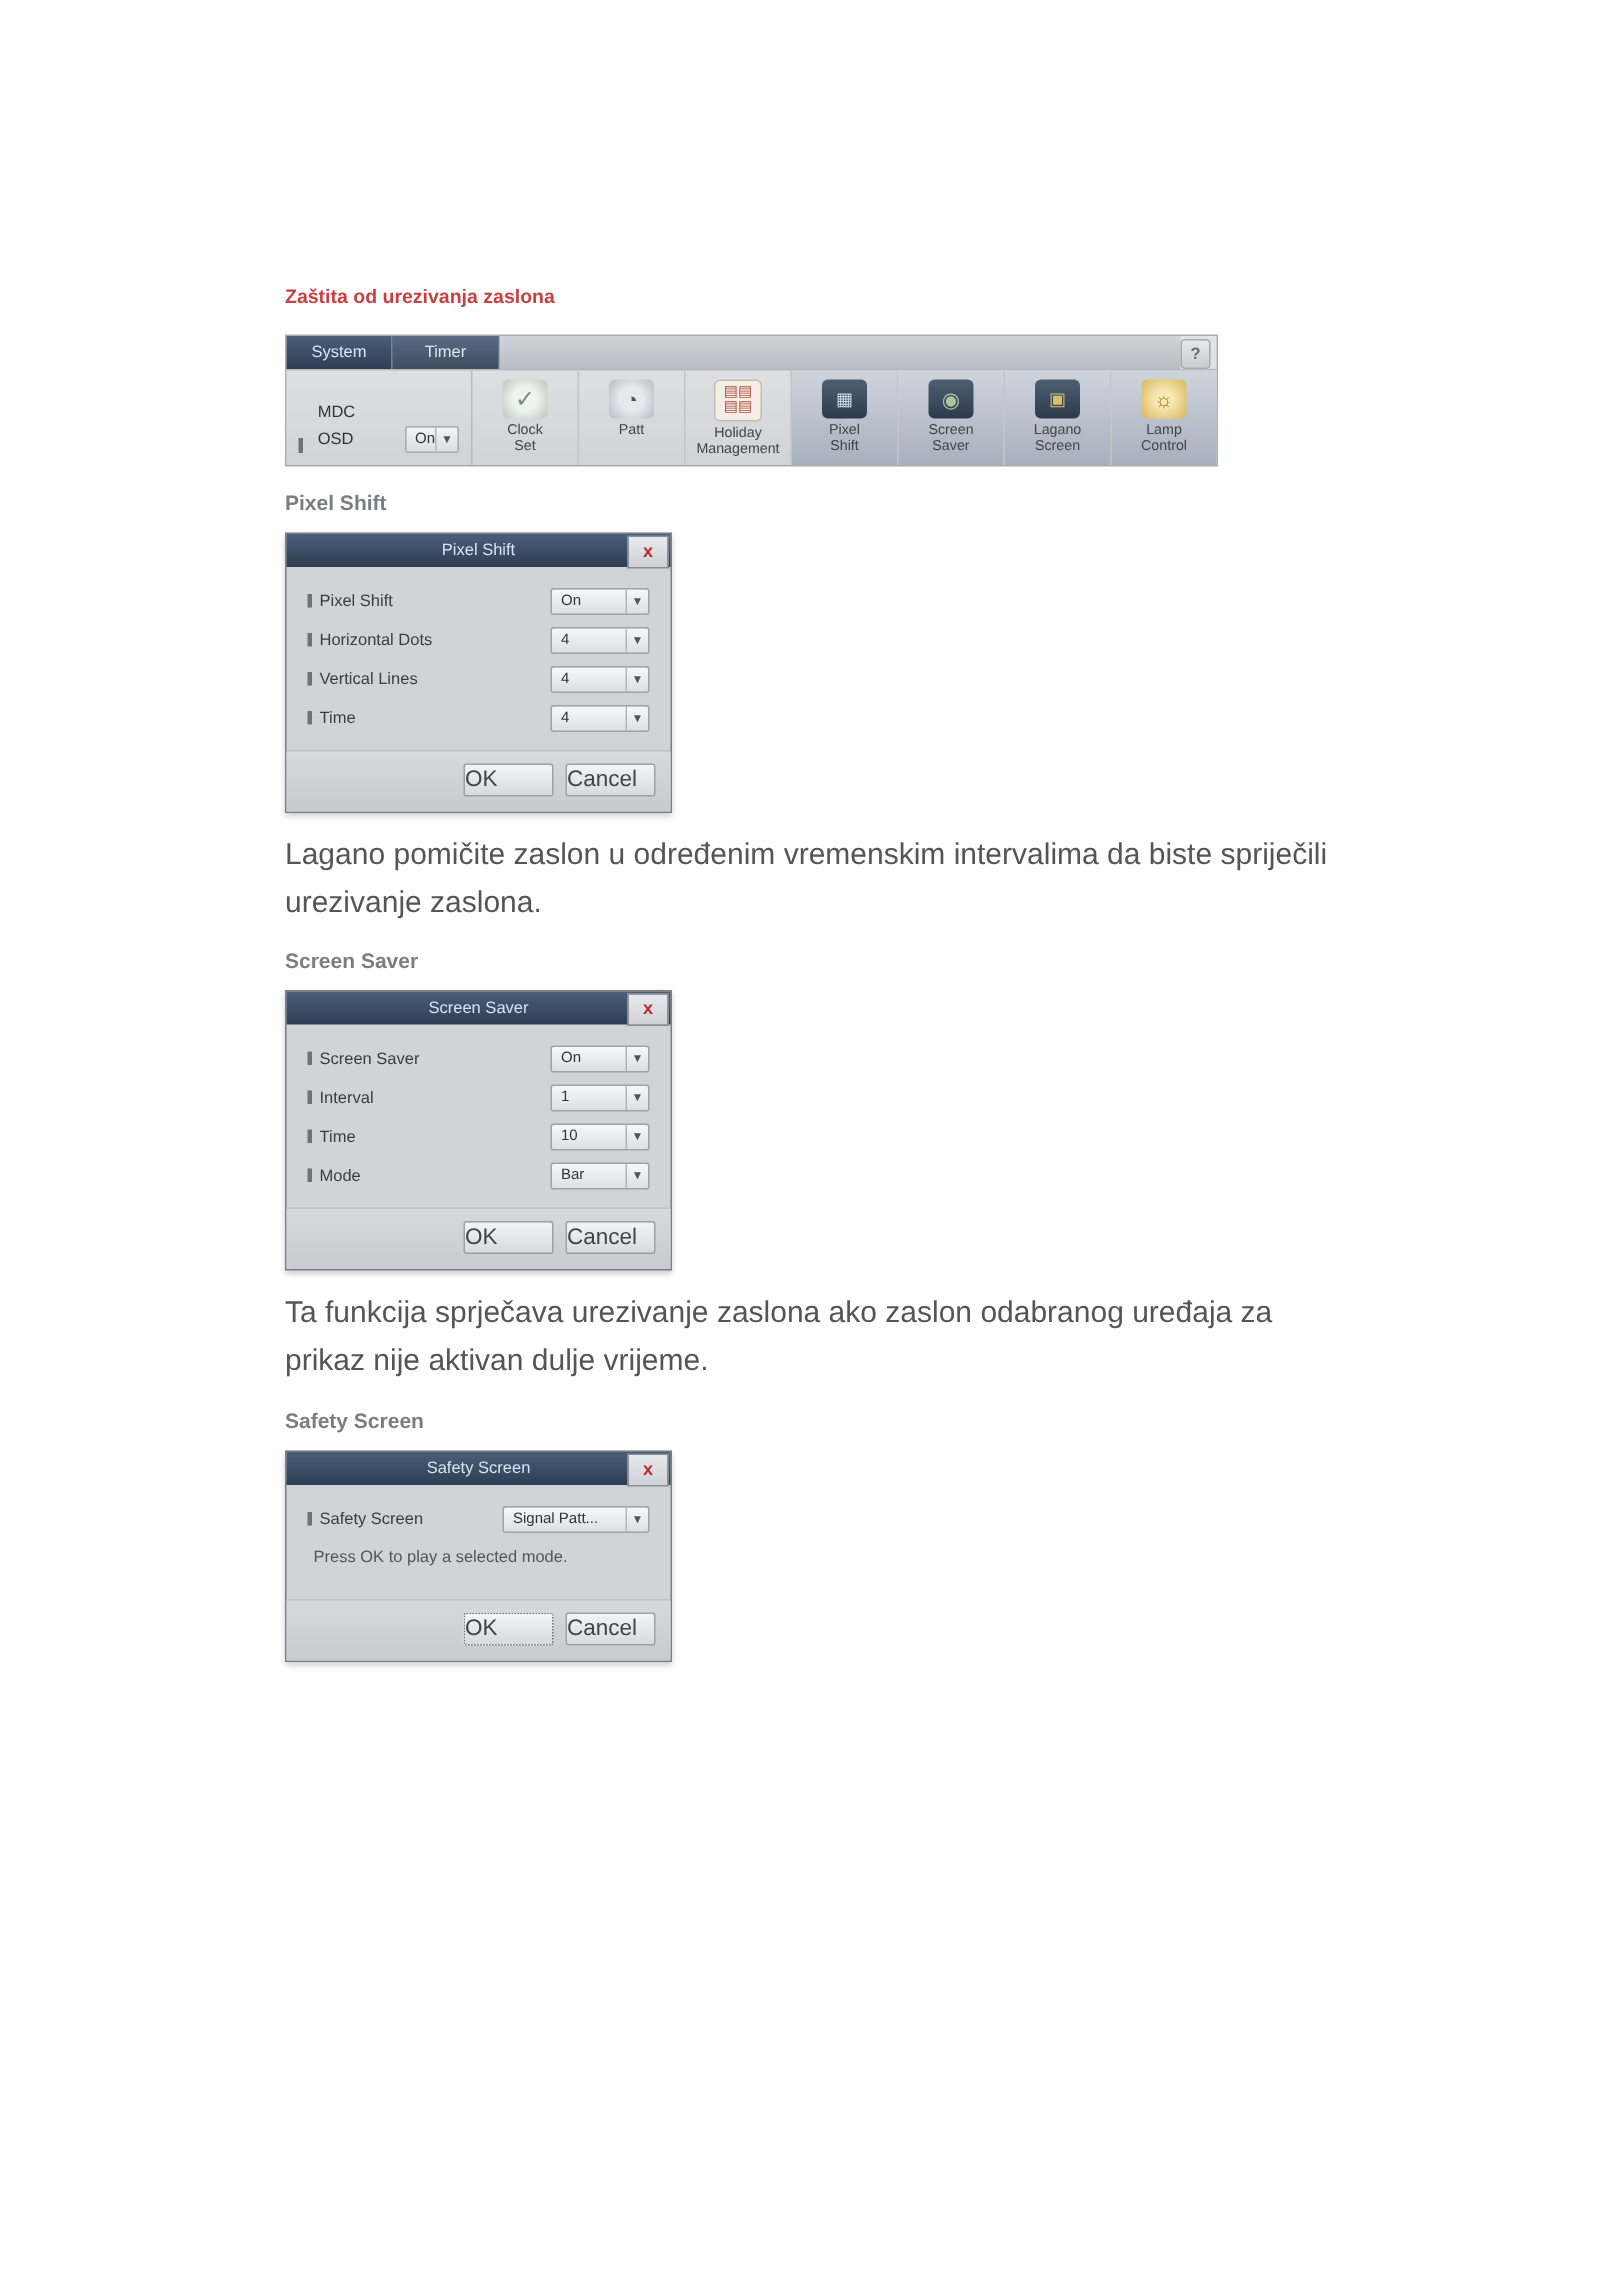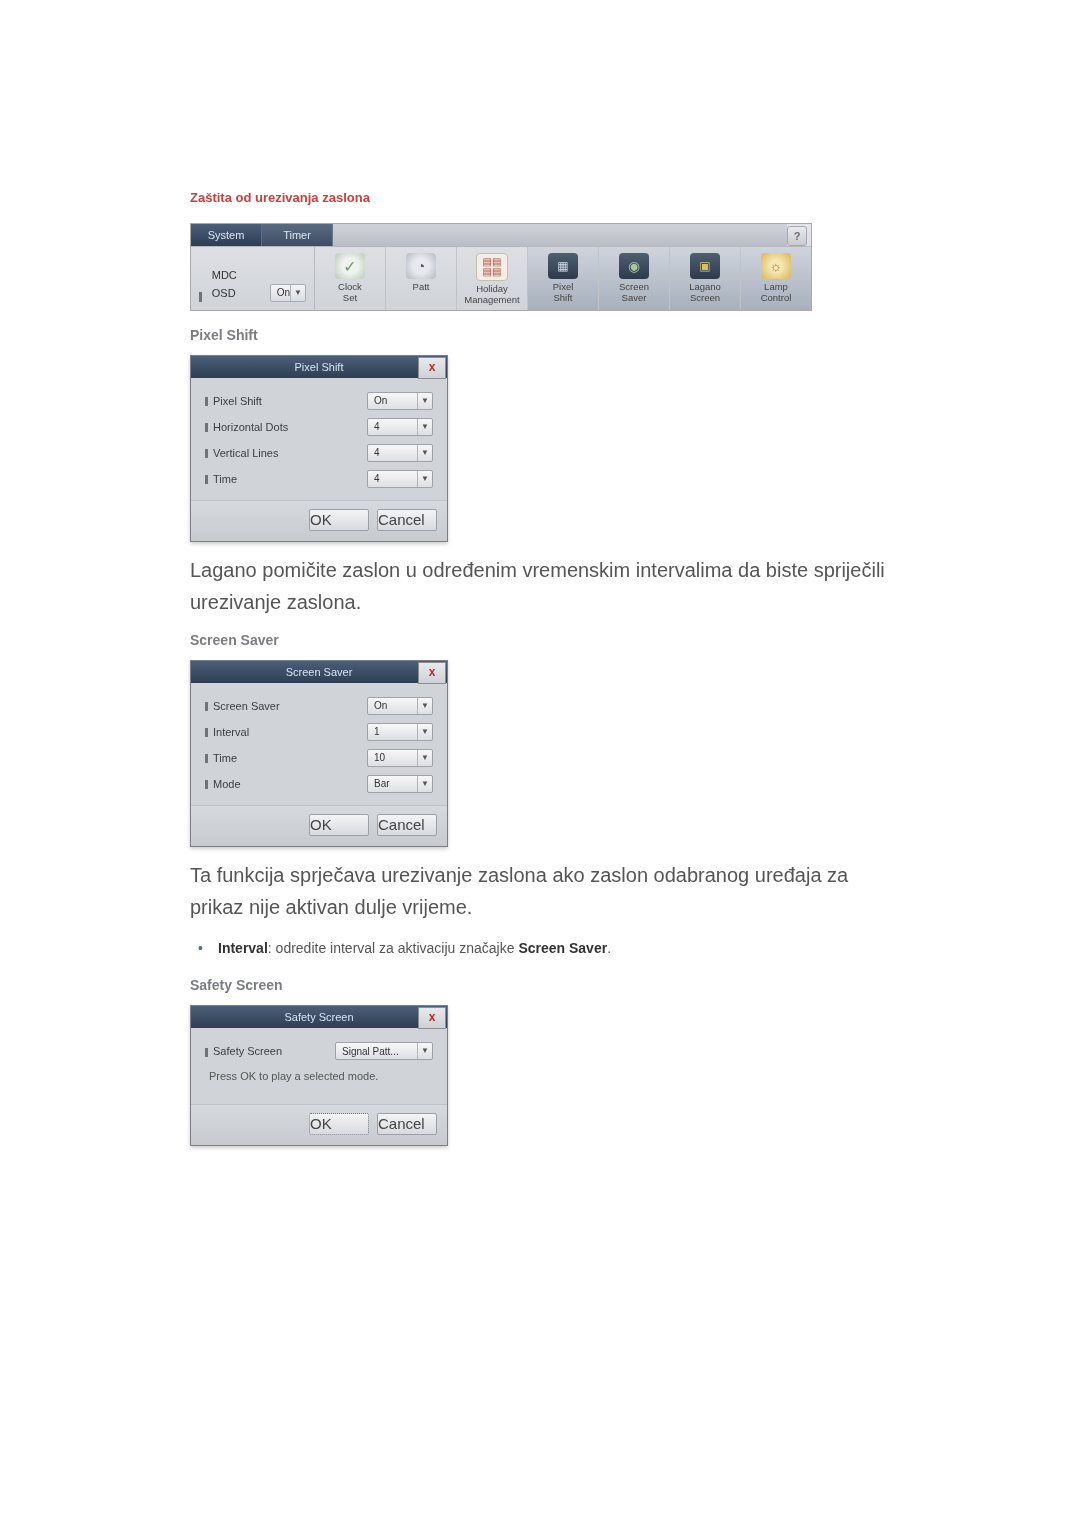--- a/index.html
+++ b/index.html
@@ -361,23 +361,20 @@
         </span>
       </div>
   </div>
   <div class="dlg-foot">
     <div class="dlg-btn">OK</div>
     <div class="dlg-btn">Cancel</div>
   </div>
 </div>
 <p class="body-text">Ta funkcija sprječava urezivanje zaslona ako zaslon odabranog uređaja za prikaz nije aktivan dulje vrijeme.</p>
 <ul class="bullets">
-  <li>
-    <b>Interval</b><span>: odredite interval za aktivaciju značajke </span><b>Screen Saver</b><span>.</span>
-  </li>
 </ul>
 
 <h3 class="sub-title">Safety Screen</h3>
 <div class="dialog">
   <div class="dlg-title">
     <span>Safety Screen</span>
     <div class="dlg-close">x</div>
   </div>
   <div class="dlg-body">
     <div class="dlg-row">

